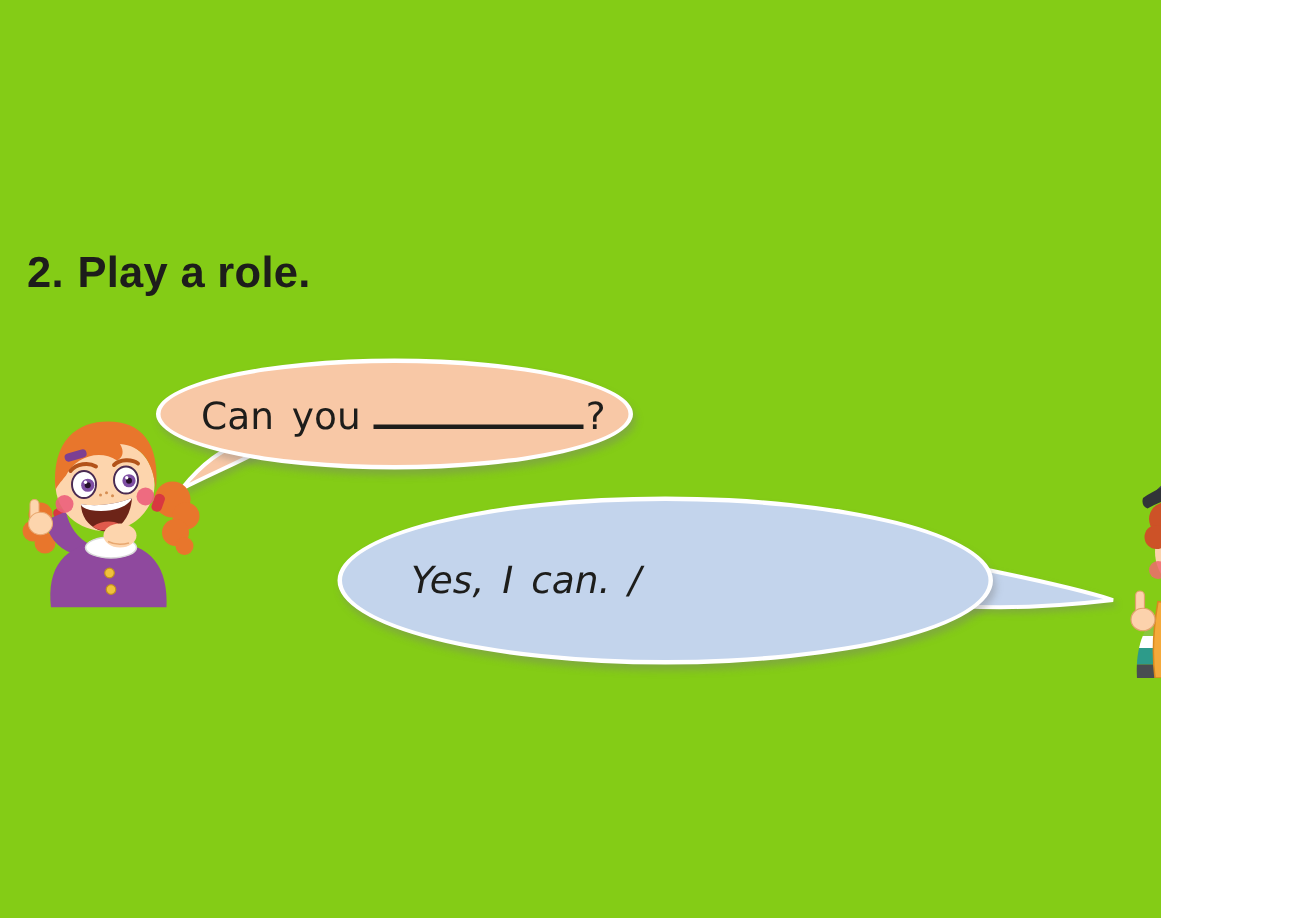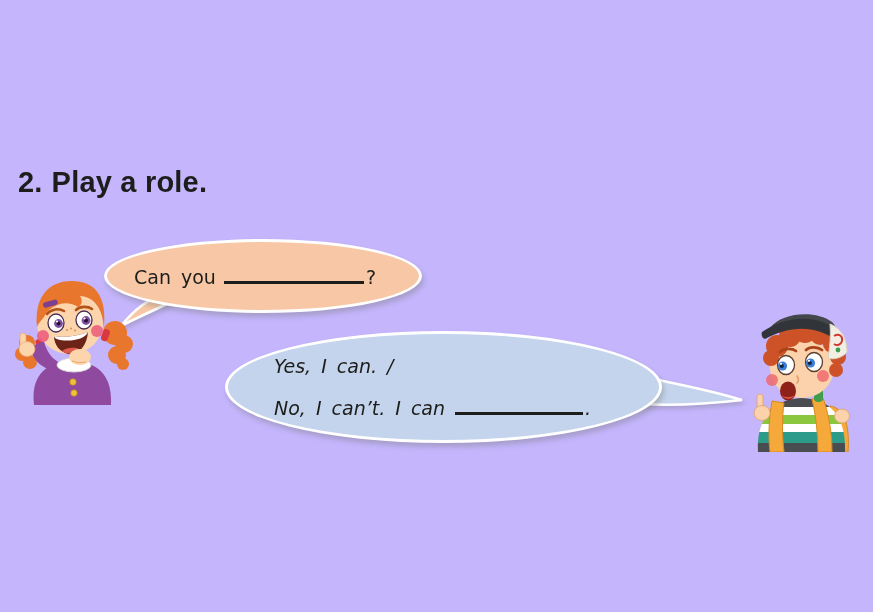--- a/index.html
+++ b/index.html
@@ -1,17 +1,17 @@
 <!DOCTYPE html>
 <html><head>
 <meta charset="utf-8">
 <style>
   html,body { margin:0; padding:0; background:#fff; }
   .page {
-    position:relative; width:873px; height:612px; background:#c4b5fd;
+    position:relative; width:774px; height:612px; background:#84cc16;
     overflow:hidden; font-family:"Liberation Sans","DejaVu Sans",sans-serif;
   }
   .heading {
     position:absolute; left:18px; top:166px;
     font-size:29px; font-weight:bold; color:#1d1d1b; letter-spacing:0.2px;
   }
   .heading .num { margin-right:9px; font-weight:800; }
   .bubble {
     position:absolute; box-sizing:border-box;
     border:3px solid #ffffff; border-radius:50%;
@@ -22,21 +22,21 @@
     left:104px; top:239px; width:318px; height:74px;
     background:#f8c8a6; align-items:center; padding-left:27px;
   }
   .bubble.answer {
     left:225px; top:331px; width:437px; height:112px;
     background:#c3d4ec; flex-direction:column; justify-content:center;
     align-items:flex-start; padding-left:46px;font-style:italic;
   }
   .bubble-text {
     font-family:"DejaVu Sans","Liberation Sans",sans-serif;
-    font-size:19px; color:#1d1d1b; white-space:nowrap; word-spacing:4px;
+    font-size:25px; color:#1d1d1b; white-space:nowrap; word-spacing:4px;
   }
   .answer .bubble-text { line-height:42px; }
   .blank {
     display:inline-block; border-bottom:3px solid #1d1d1b;
     height:0.92em; vertical-align:baseline;
   }
   .blank.q { width:140px; margin-left:8px; margin-right:2px; }
   .blank.a { width:128px; margin-left:10px; margin-right:2px; }
   .tail { position:absolute; filter:drop-shadow(2px 3px 2px rgba(120,120,120,0.35)); }
   .tail.q-tail { left:118px; top:295px; }
@@ -65,23 +65,20 @@
     </div>
   </div>
 
   <svg class="tail a-tail" width="110" height="36" viewBox="0 0 110 36">
     <path d="M4,2 C40,10 75,16 106,26 C72,30 36,32 4,30 Z" fill="#c3d4ec" stroke="none"></path>
     <path d="M4,2 C40,10 75,16 106,26 C72,30 36,32 4,30" fill="none" stroke="#ffffff" stroke-width="2.6" stroke-linecap="round"></path>
   </svg>
 
   <div class="bubble answer" style="background: rgb(195, 212, 236);">
     <div class="bubble-text">Yes, I can. /</div>
-    <div class="bubble-text">
-      <span>No, I can’t. I can</span><span class="blank a"></span><span>.</span>
-    </div>
   </div>
 
   <svg class="character girl" width="120" height="128" viewBox="0 0 120 128" role="img" aria-label="Girl with orange pigtails and purple cardigan pointing up">
 
     <g fill="#e8762c">
       <circle cx="101" cy="56" r="12"></circle>
         <circle cx="110" cy="67" r="9"></circle>
       <circle cx="103" cy="78" r="9"></circle>
         <circle cx="109" cy="87" r="6"></circle>
       <circle cx="13" cy="66" r="8"></circle>

